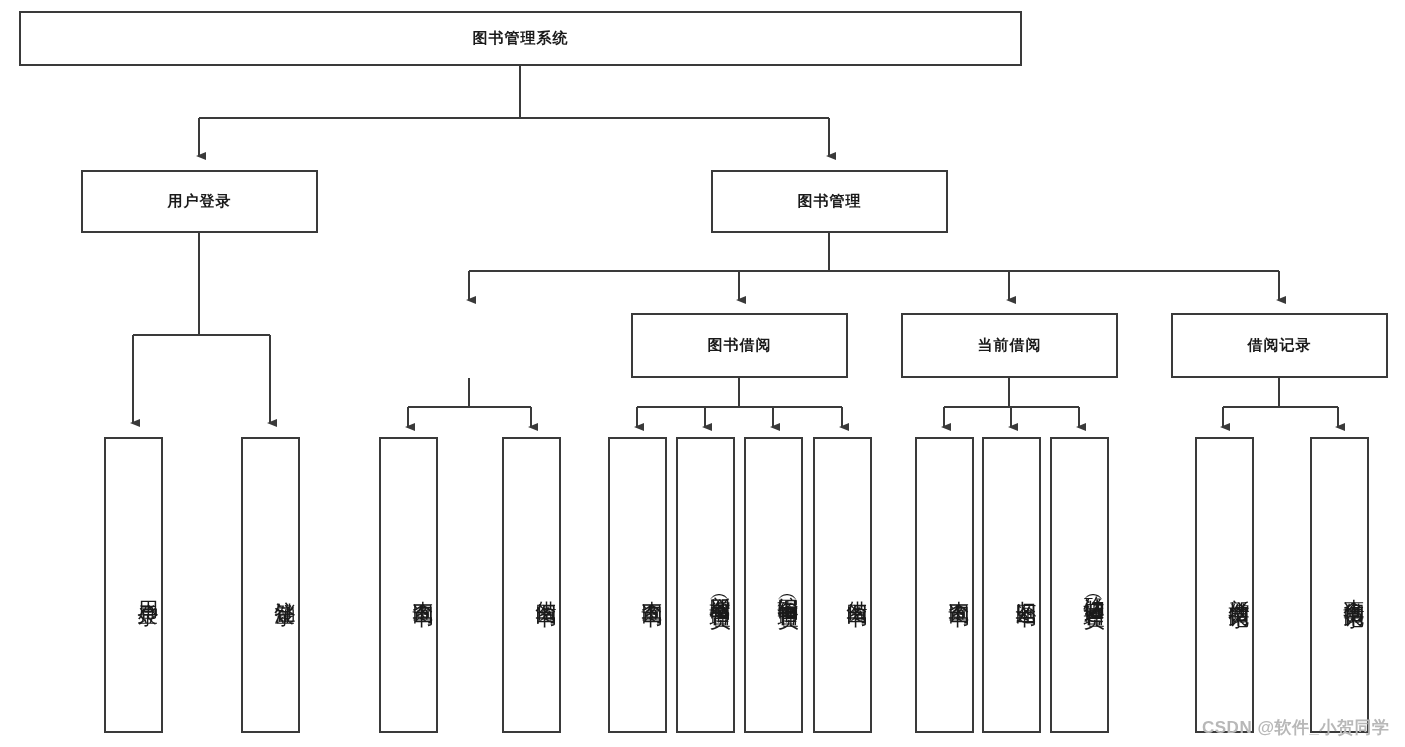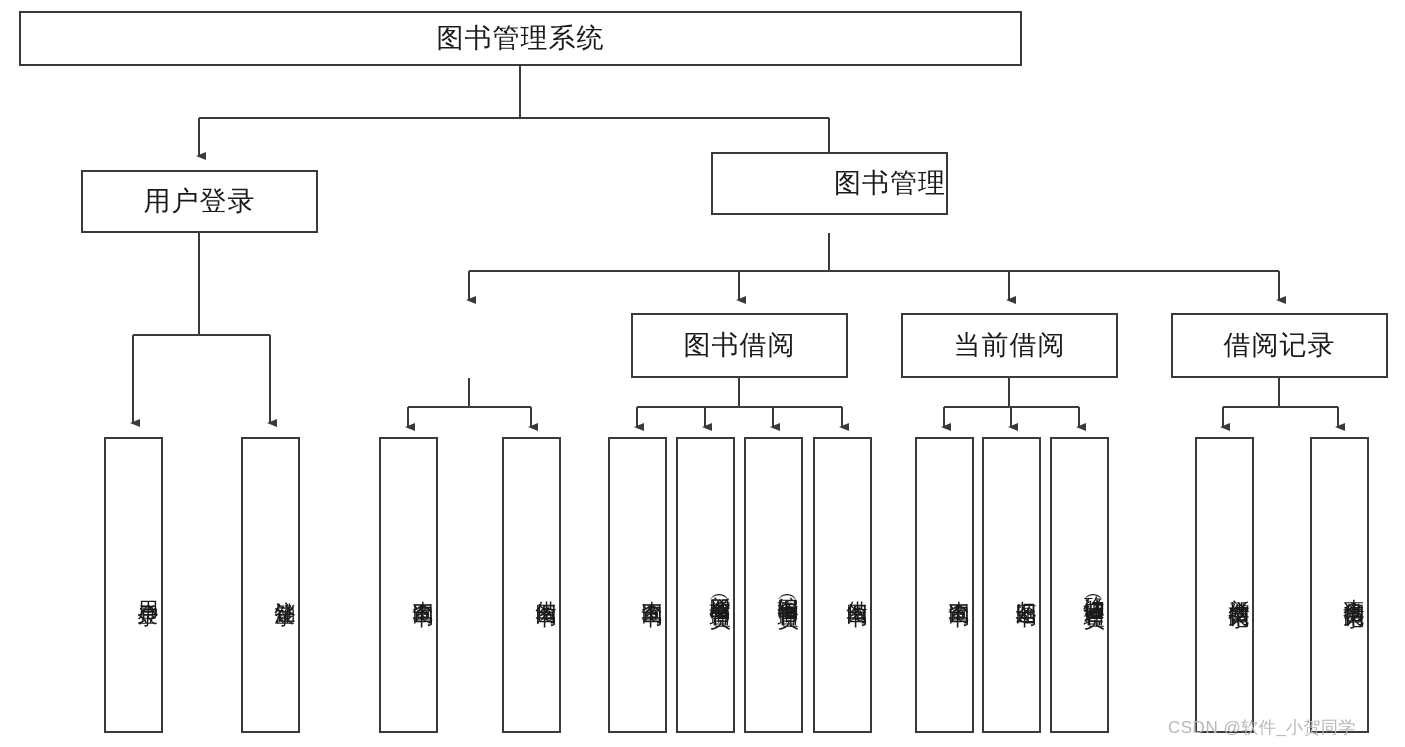--- a/index.html
+++ b/index.html
@@ -30,22 +30,23 @@
     border: 2px solid #3a3a3a;
     background: #ffffff;
     color: #1a1a1a;
     display: flex;
     align-items: center;
     justify-content: center;
     text-align: center;
     line-height: 1.25;
   }
   .node.horiz {
-    font-size: 27px;
+    font-size: 15px;
     letter-spacing: 1px;
+    font-weight: bold;
   }
   .node.vert {
     writing-mode: vertical-rl;
     text-orientation: upright;
     font-size: 21px;
     letter-spacing: 2px;
     padding-top: 6px;
     align-items: flex-start;
     justify-content: center;
   }
@@ -118,21 +119,21 @@
     </g>
   </svg>
 
   <div class="node horiz" style="left:19px; top:11px; width:1003px; height:55px;">
     <span class="label">图书管理系统</span>
   </div>
 
   <div class="node horiz" style="left:81px; top:170px; width:237px; height:63px;">
     <span class="label">用户登录</span>
   </div>
-  <div class="node horiz" style="left:711px; top:152px; width:237px; height:63px;justify-content:flex-end;">
+  <div class="node horiz" style="left:711px; top:170px; width:237px; height:63px;">
     <span class="label">图书管理</span>
   </div>
 
   <div class="node horiz" style="left:631px; top:313px; width:217px; height:65px;">
     <span class="label">图书借阅</span>
   </div>
   <div class="node horiz" style="left:901px; top:313px; width:217px; height:65px;align-items:center;">
     <span class="label">当前借阅</span>
   </div>
   <div class="node horiz" style="left:1171px; top:313px; width:217px; height:65px;">
@@ -176,15 +177,15 @@
     <span class="label">确认归还（管理员）</span>
   </div>
 
   <div class="node vert" style="left:1195px; top:437px; width:59px; height:296px;">
     <span class="label">新增借阅记录</span>
   </div>
   <div class="node vert" style="left:1310px; top:437px; width:59px; height:296px;">
     <span class="label">查询借阅记录</span>
   </div>
 
-  <div class="watermark" style="left:1168px; top:716px;">CSDN @软件_小贺同学</div>
+  <div class="watermark" style="left:1202px; top:716px;font-weight:bold;">CSDN @软件_小贺同学</div>
 
 </div>
 
 </body></html>

